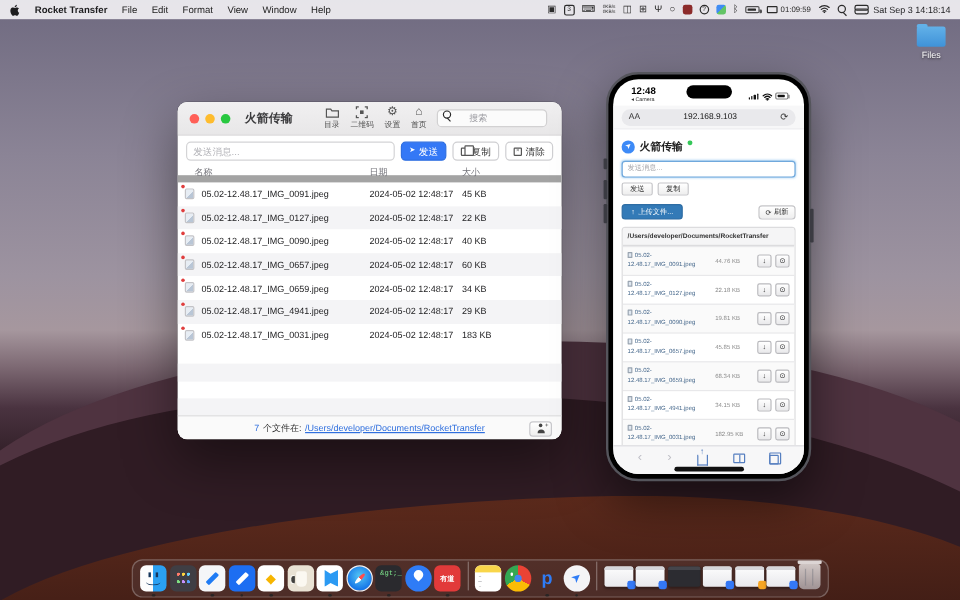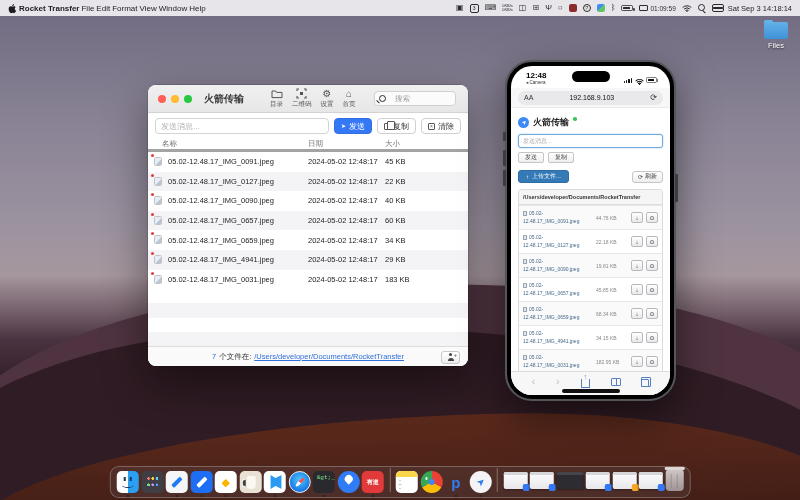--- a/index.html
+++ b/index.html
@@ -9,21 +9,21 @@
   
   .wallpaper{position:absolute;inset:0;overflow:hidden;
     background:linear-gradient(180deg,#6f6a80 0%,#8b8496 26%,#9d93a0 46%,#a6979e 55%,#7e6a74 61%,#4a3340 68%,#2c1a22 78%,#241318 100%)}
   .dune{position:absolute;border-radius:50% 60% 0 0/100% 120% 0 0}
   .d1{left:-8%;width:120%;top:57%;height:40%;background:#4f3340;transform:rotate(-2deg)}
   .d2{left:-10%;width:125%;top:66%;height:40%;background:#301c24;transform:rotate(1.5deg)}
   .d3{left:-5%;width:115%;top:83%;height:25%;background:linear-gradient(180deg,#5c2a1c,#3a1a14);transform:rotate(-1deg);border-radius:60% 40% 0 0/100% 100% 0 0}
 
   
   .menubar{position:absolute;top:0;left:0;right:0;height:16px;background:rgba(247,246,248,.88);display:flex;align-items:center;padding:0 8px;font-size:8px;z-index:60}
-  .mb-left{display:flex;align-items:center;gap:2px}
+  .mb-left{display:flex;align-items:center;gap:12px}
   .appname{font-weight:bold}
   .mi{color:#222}
   .mb-right{margin-left:auto;display:flex;align-items:center;gap:6px;font-size:7px;color:#2b2b2b}
   .sic{font-size:8px;line-height:1;color:#2b2b2b}
   .cal{width:9px;height:9px;border:1px solid #2b2b2b;border-radius:2px;font-size:5.5px;display:flex;align-items:center;justify-content:center}
   .net{display:flex;flex-direction:column;font-size:4px;line-height:1.1;color:#2b2b2b}
   .dict{width:8px;height:8px;background:#8c2b2b;border-radius:2px}
   .help{width:8px;height:8px;border:1px solid #2b2b2b;border-radius:50%;font-size:5.5px;display:flex;align-items:center;justify-content:center}
   .colorapp{width:8px;height:8px;border-radius:2px;background:linear-gradient(135deg,#3f8cf3 0 50%,#63c466 50% 100%)}
   .batt{width:12px;height:6px;border:1px solid rgba(0,0,0,.65);border-radius:1.5px;position:relative}
@@ -50,33 +50,33 @@
   .window{position:absolute;left:148px;top:85px;width:320px;height:281px;background:#fff;border-radius:8px;box-shadow:0 18px 45px rgba(0,0,0,.45),0 0 0 .5px rgba(0,0,0,.25);z-index:20;overflow:hidden;font-size:8px}
   .titlebar{height:28px;background:linear-gradient(#f1f0f1,#e8e7e8);border-bottom:1px solid #d4d3d4;display:flex;align-items:center;padding:0 10px;position:relative}
   .lights{display:flex;gap:5px}
   .light{width:8px;height:8px;border-radius:50%}
   .lr{background:#ff5f57}.ly{background:#febc2e}.lg{background:#28c840}
   .wtitle{font-weight:bold;font-size:10px;color:#3a3a3c;margin-left:12px}
   .wtools{position:absolute;left:122px;top:3px;display:flex;gap:9px}
   .wtool{display:flex;flex-direction:column;align-items:center;gap:1px;color:#555}
   .wtool .tlab{font-size:6.5px;color:#555}
   .wtool .tico{height:11px;display:flex;align-items:center;font-size:10px;color:#555}
-  .wsearch{position:absolute;right:12px;top:6px;width:82px;height:15px;background:#fbfbfb;border:1px solid #d2d1d2;border-radius:4px;display:flex;align-items:center;gap:16px;padding:0 4px;color:#8e8e93}
+  .wsearch{position:absolute;right:12px;top:6px;width:92px;height:15px;background:#fbfbfb;border:1px solid #d2d1d2;border-radius:4px;display:flex;gap:16px;padding:0 4px;color:#8e8e93}
   .wsearch input{border:none;outline:none;background:transparent;width:60px;font-size:7.5px;color:#333;font-family:inherit}
   .wsearch input::placeholder{color:#9a9aa0}
   .msgrow{height:26px;display:flex;align-items:center;padding:0 7px;gap:5px}
   .msginput{flex:1;height:16px;border:1px solid #d4d4d6;border-radius:4px;font-size:8px;padding:0 5px;outline:none;color:#333;font-family:inherit}
   .msginput::placeholder{color:#b3b3b8}
   .btn{height:16px;border:1px solid #cfcfd2;border-radius:4px;background:#fff;display:flex;align-items:center;gap:3px;padding:0 6px;font-size:8px;color:#333;white-space:nowrap}
   .btn.primary{background:#3478f6;border-color:#2f6fe0;color:#fff}
   .bico{font-size:6px;line-height:1}
   .copyico{width:6px;height:7px;border:1px solid #555;border-radius:1px;position:relative}
   .copyico::after{content:"";position:absolute;left:1.5px;top:-2.5px;width:6px;height:7px;border:1px solid #555;border-radius:1px;background:#fff}
   .clearico{width:7px;height:7px;border:1px solid #555;border-radius:1px;font-size:5px;display:flex;align-items:center;justify-content:center;color:#555}
-  .thead{height:13px;display:flex;border-bottom:3px solid #a3a3a3;color:#73737a;font-size:7.5px}
+  .thead{height:13px;display:flex;border-bottom:6px solid #a3a3a3;color:#73737a;font-size:7.5px}
   .col-name{width:160px;padding-left:14px}
   .col-date{width:77px}
   .col-size{flex:1}
   .trow{height:19.6px;display:flex;align-items:center;position:relative;font-size:7.5px;color:#1d1d1f}
   .trow:nth-child(even){background:#f4f4f6}
   .reddot{position:absolute;left:3px;top:2px;width:3px;height:3px;border-radius:50%;background:#e03e3e}
   .fico{position:absolute;left:6px;top:5px;width:8px;height:9px;background:linear-gradient(135deg,#e7edf4 0 55%,#b9c6d6 55%);border:1px solid #c3c3c7;border-radius:1.5px}
   .trow .col-name{padding-left:20px;white-space:nowrap;overflow:hidden}
   .fillrow{height:14.2px}
   .fillrow:nth-of-type(odd){background:#f4f4f6}

